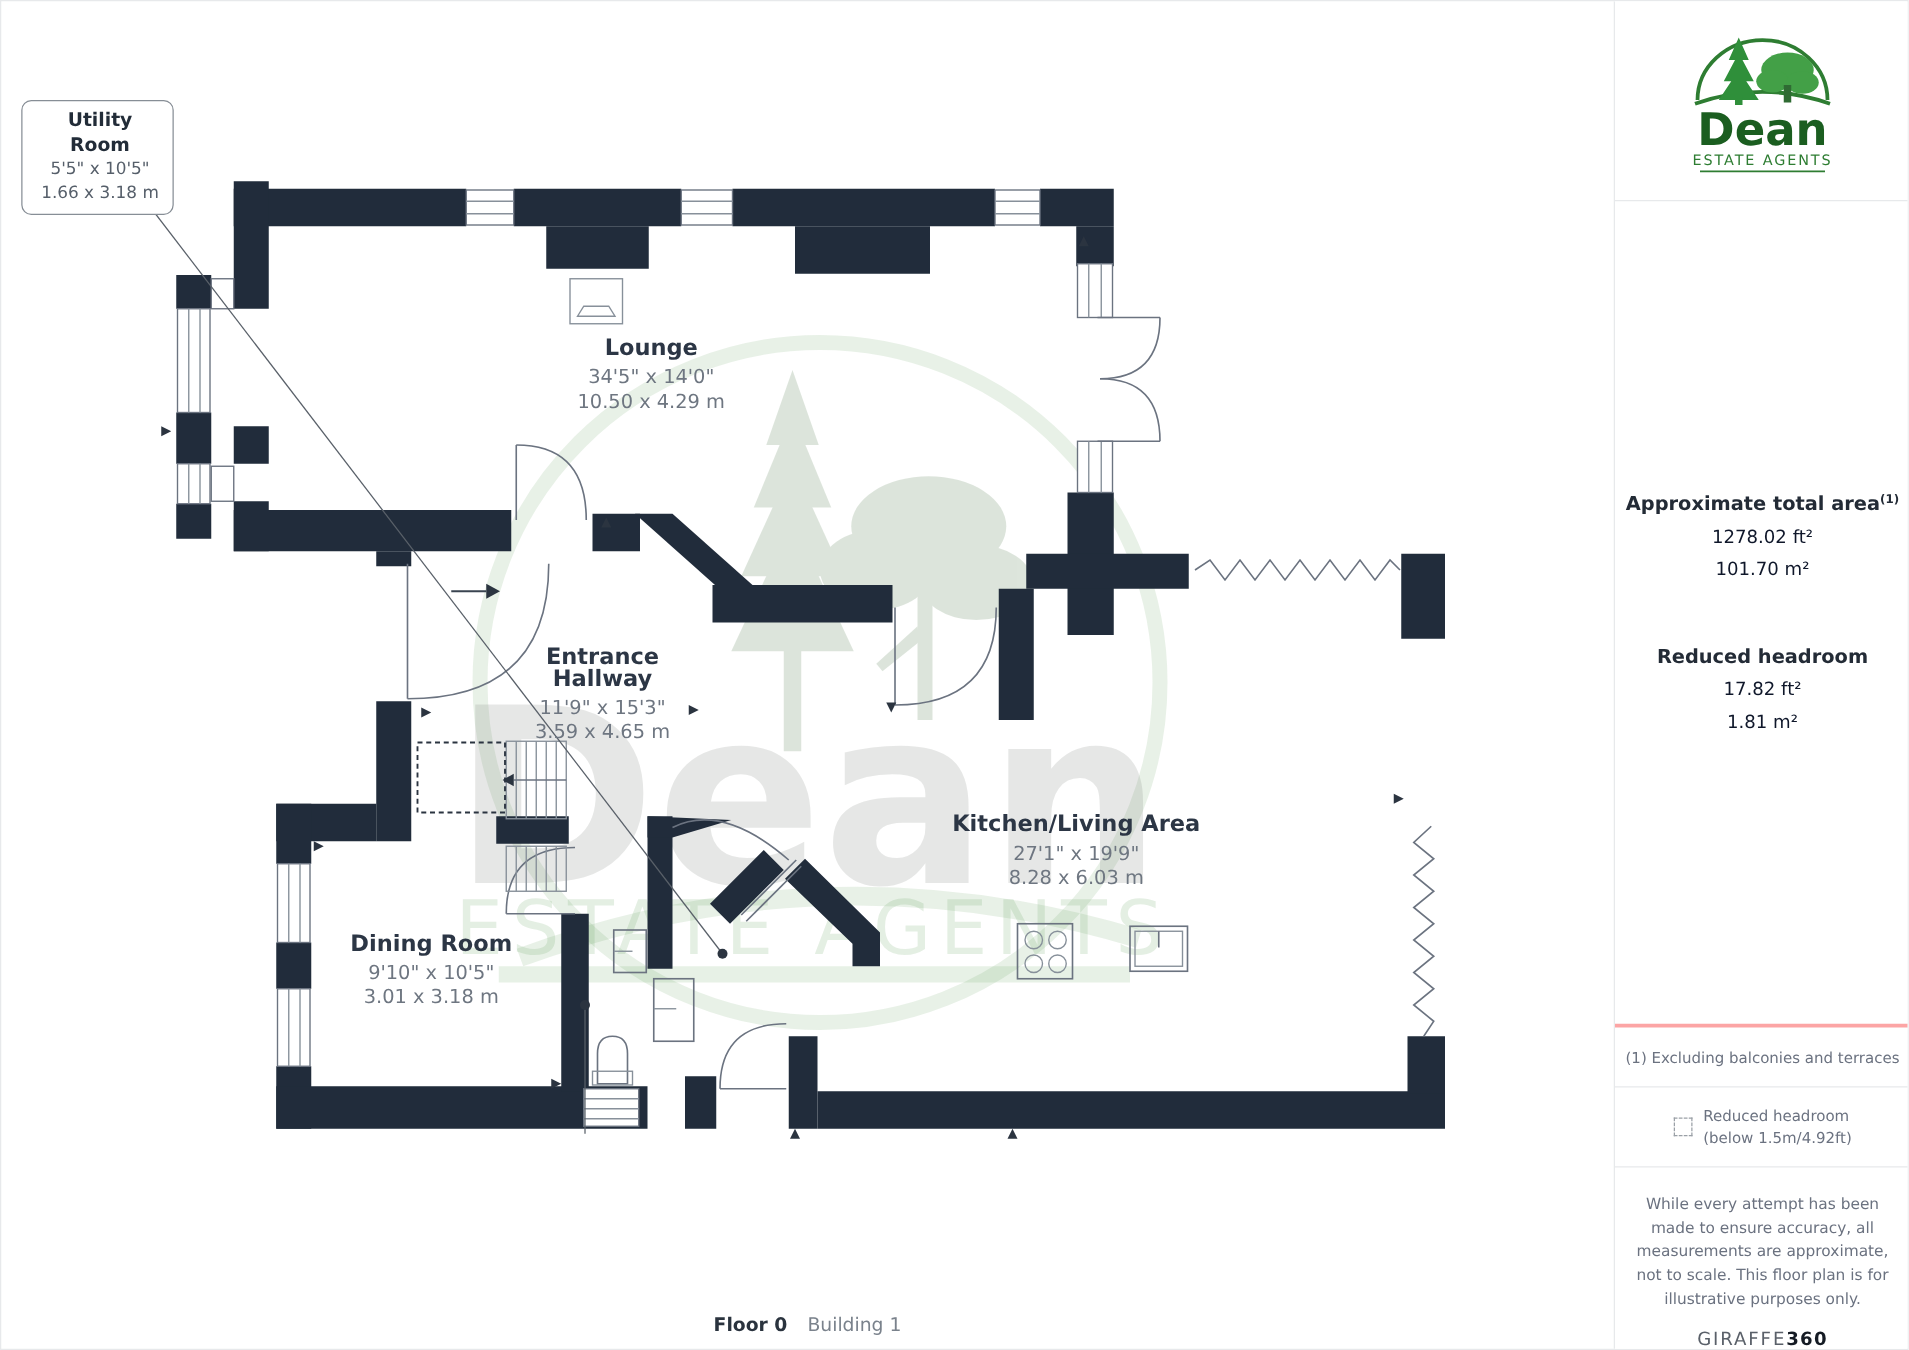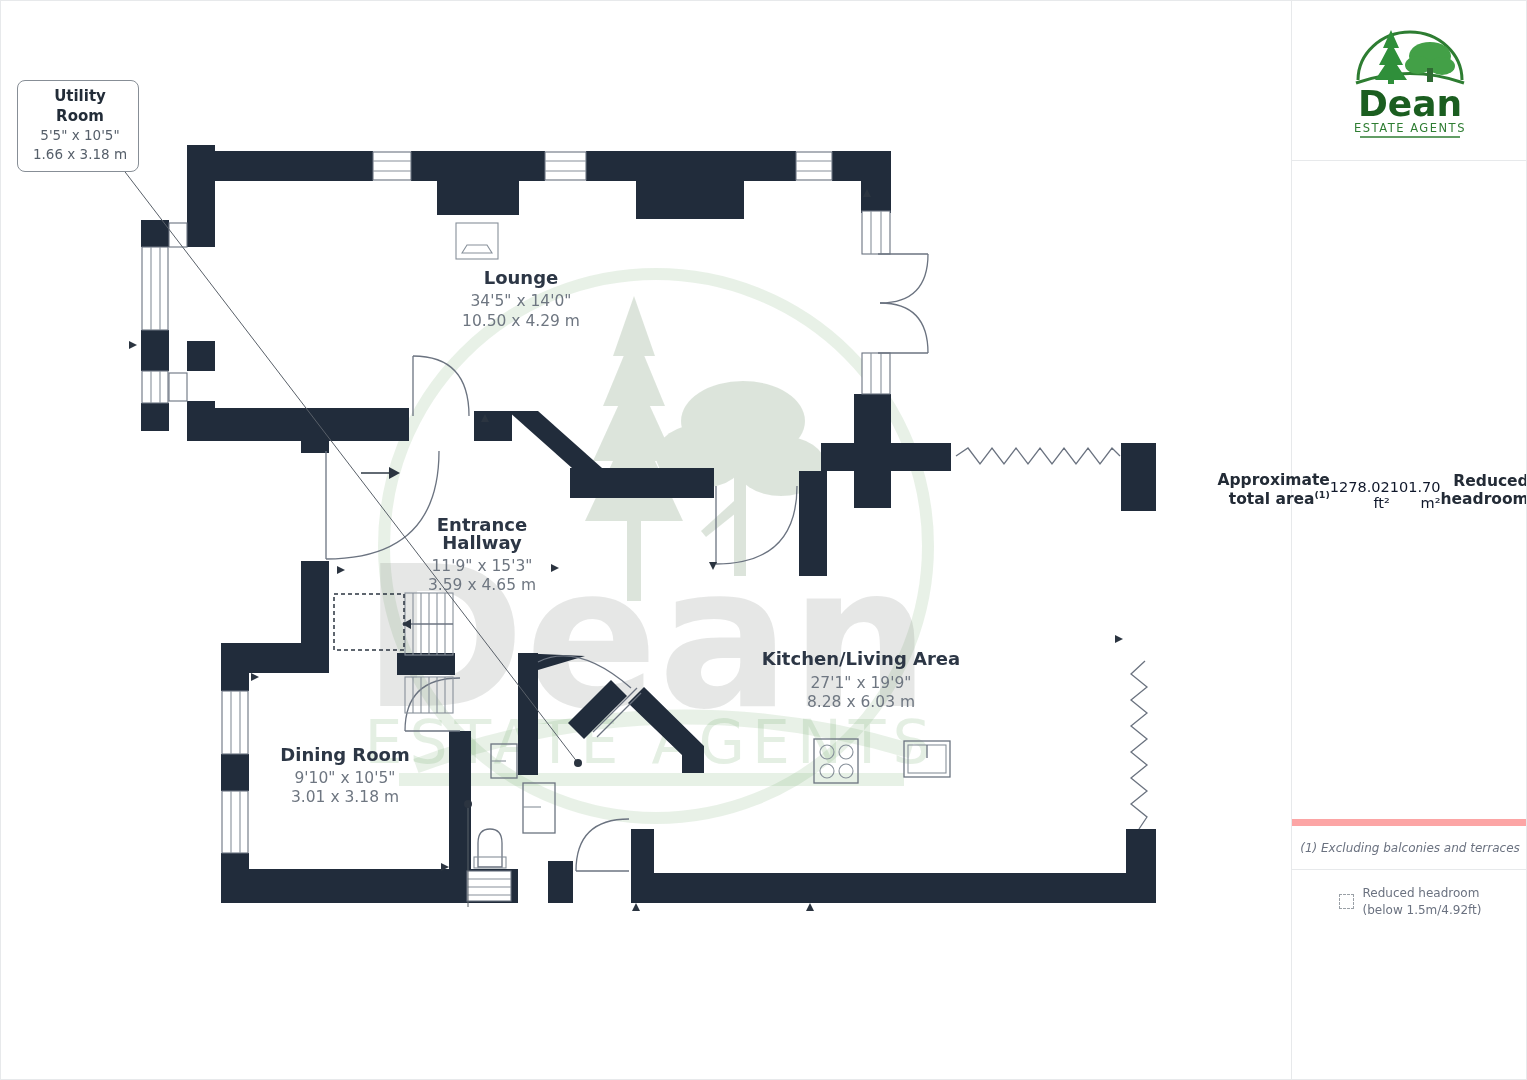--- a/index.html
+++ b/index.html
@@ -21,27 +21,27 @@
   .callout .c-title{font-size:15px;font-weight:700;color:#222c38;}
   .callout .c-dim{font-size:13.5px;color:#565f6a;margin-top:1px;}
   
   .plan-footer{position:absolute;left:0;bottom:12px;width:1290px;text-align:center;z-index:4;}
   .plan-footer .floor{font-size:15px;font-weight:700;color:#2a333e;}
   .plan-footer .building{font-size:15px;color:#7a828c;margin-left:16px;}
   
   .sidebar{position:absolute;left:1290px;top:0;width:236px;height:1080px;border-left:1px solid #e7e9eb;background:#fff;}
   .sb-section{position:absolute;left:0;width:100%;box-sizing:border-box;}
   .sb-logo{top:0;height:160px;border-bottom:1px solid #e7e9eb;display:flex;align-items:center;justify-content:center;}
-  .sb-area{top:160px;height:658px;display:flex;flex-direction:row;align-items:center;justify-content:center;text-align:right;}
+  .sb-area{top:160px;height:658px;display:flex;flex-direction:column;align-items:center;justify-content:center;text-align:right;}
   .sb-title{font-size:15.5px;font-weight:700;color:#232b36;}
   .sb-title sup{font-size:9.5px;}
   .sb-val{font-size:14.5px;color:#0f172a;margin-top:10px;}
   .sb-gap{height:52px;}
-  .sb-note{top:818px;height:50px;border-top:7px solid #fca5a5;display:flex;align-items:center;justify-content:center;
-           font-size:12px;color:#6b7280;text-align:center;font-style:italic;}
+  .sb-note{top:818px;height:50px;border-top:3px solid #fca5a5;display:flex;align-items:center;justify-content:center;
+           font-size:12px;color:#6b7280;text-align:center;}
   .sb-legend{top:868px;height:64px;border-top:1px solid #e7e9eb;display:flex;align-items:center;justify-content:center;
              font-size:12px;color:#6b7280;line-height:1.35;}
   .legend-icon{width:13px;height:13px;border:1.5px dashed #9aa0a6;margin-right:9px;flex:0 0 auto;}
   .legend-text{text-align:left;}
   .sb-disc{top:932px;height:148px;border-top:1px solid #e7e9eb;text-align:center;padding:20px 16px 0;}
   .sb-disc .disc-text{font-size:12.3px;line-height:1.55;color:#6b7280;}
   .giraffe{margin-top:15px;font-size:14.5px;letter-spacing:1.5px;color:#5a6069;}
   .giraffe b{color:#151b24;font-weight:800;letter-spacing:1px;}
 </style>
 </head>
@@ -317,20 +317,23 @@
       </g>
     </svg>
 
     
     <div class="callout" style="left:16px;top:79px;width:100px;padding-left:12px;">
       <div class="c-title">Utility Room</div>
       <div class="c-dim">5'5" x 10'5"</div>
       <div class="c-dim">1.66 x 3.18 m</div>
     </div>
 
+    <div class="plan-footer">
+      <span class="floor">Floor 0</span><span class="building">Building 1</span>
+    </div>
   </div>
 
   <div class="sidebar">
 
     <div class="sb-section sb-logo">
       <svg width="132" height="122" viewBox="0 0 132 122">
         <path d="M 14 60 A 52 48 0 0 1 118 60" fill="none" stroke="#2e7d32" stroke-width="3"></path>
         <path d="M 12 63 Q 66 44 120 63" fill="none" stroke="#2e7d32" stroke-width="3"></path>
         <g fill="#2f8f3a">
           <polygon points="47,10 39,28 44,28 35,45 41,45 31,60 63,60 53,45 59,45 50,28 55,28"></polygon>
@@ -363,15 +366,21 @@
     <div class="sb-section sb-note">(1) Excluding balconies and terraces</div>
 
     <div class="sb-section sb-legend">
       <span class="legend-icon"></span>
       <span class="legend-text">
         <span>Reduced headroom</span><br>
         <span>(below 1.5m/4.92ft)</span>
       </span>
     </div>
 
+    <div class="sb-section sb-disc">
+      <div class="disc-text">While every attempt has been made to ensure accuracy, all measurements are approximate, not to scale. This floor plan is for illustrative purposes only.</div>
+      <div class="giraffe">
+        <span>GIRAFFE</span><b>360</b>
+      </div>
+    </div>
 
   </div>
 </div>
 
 </body></html>

